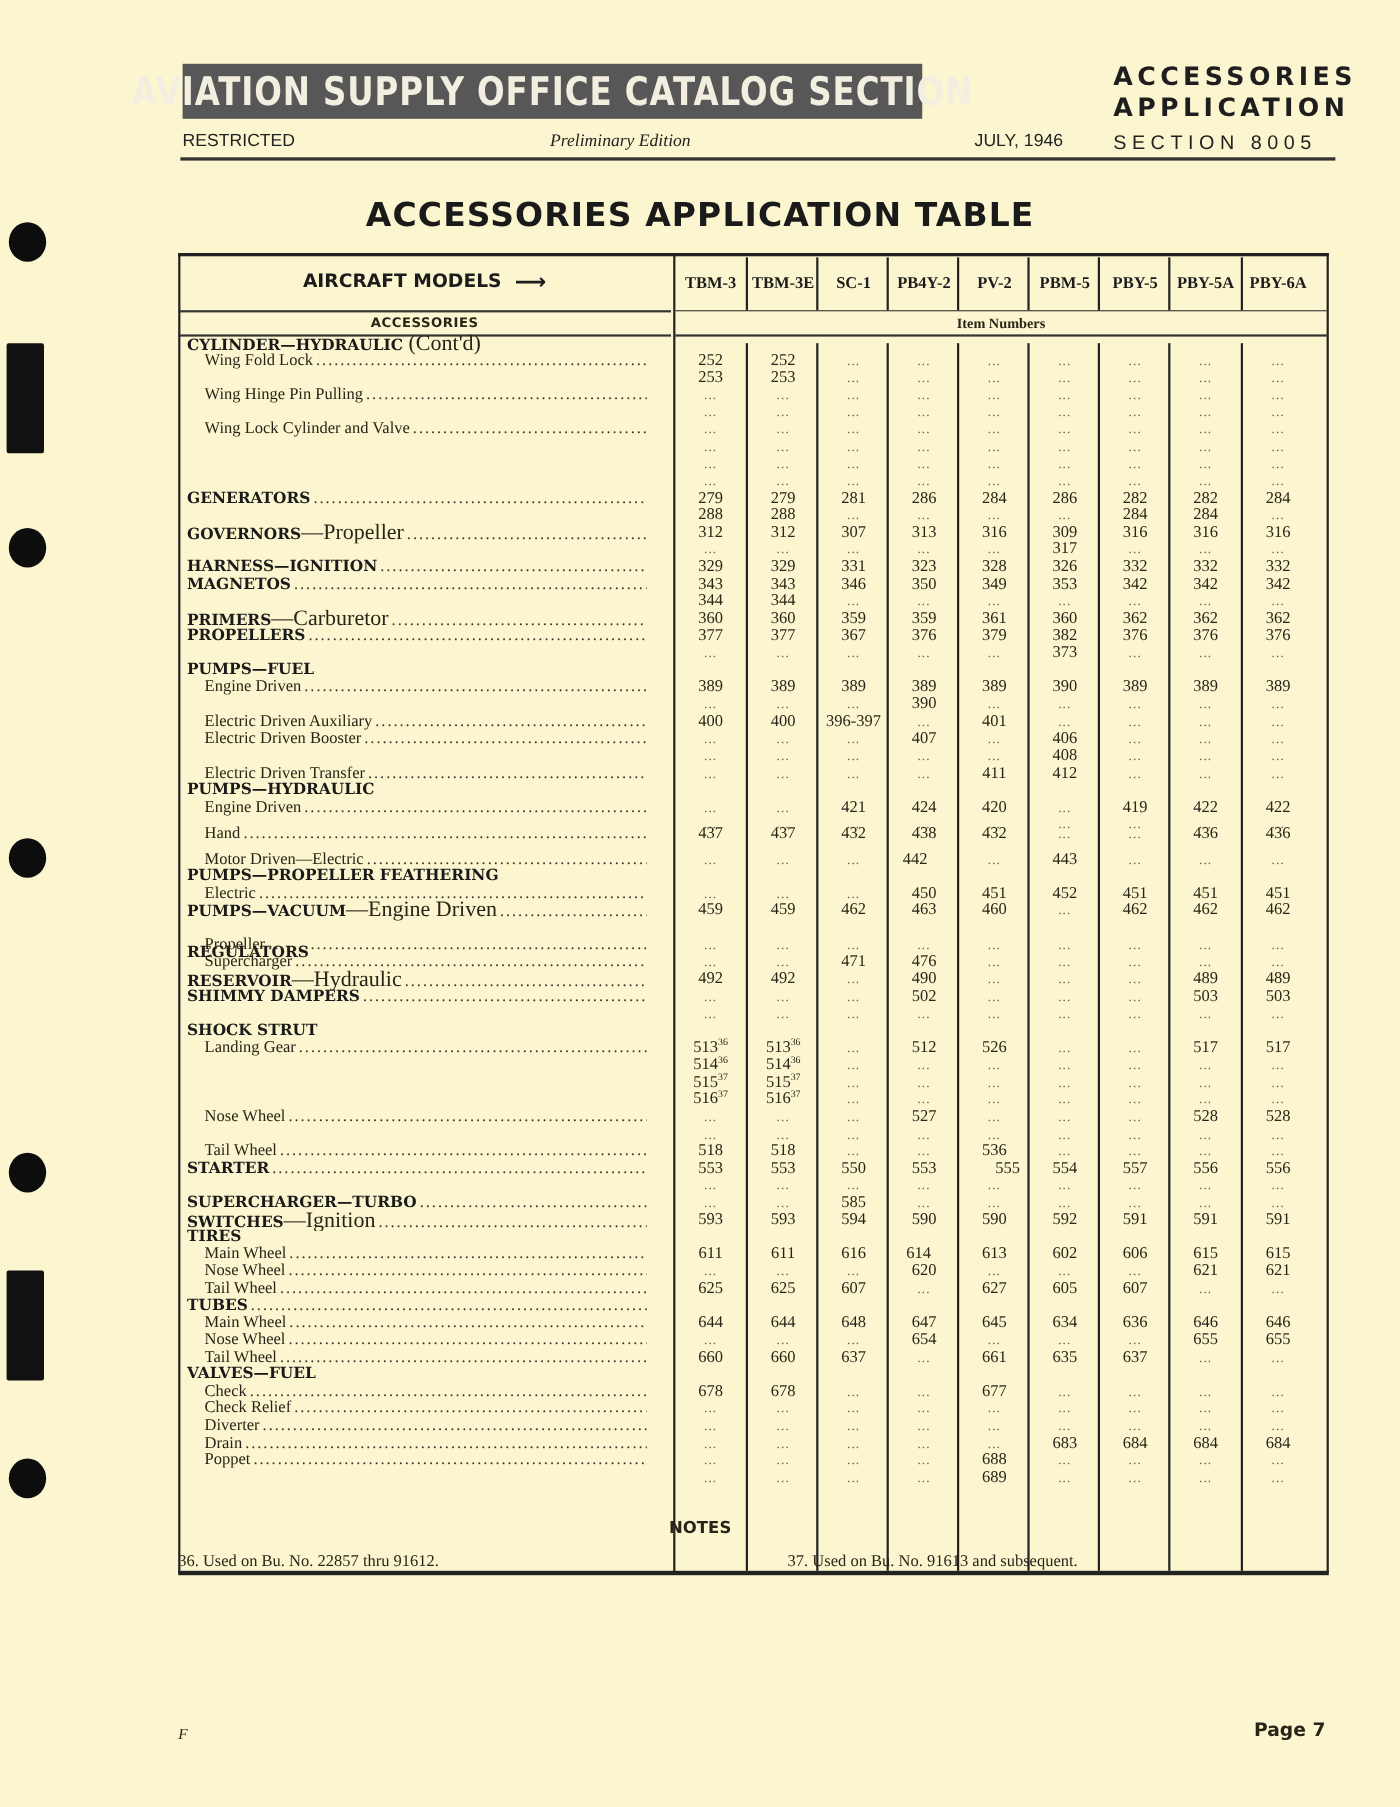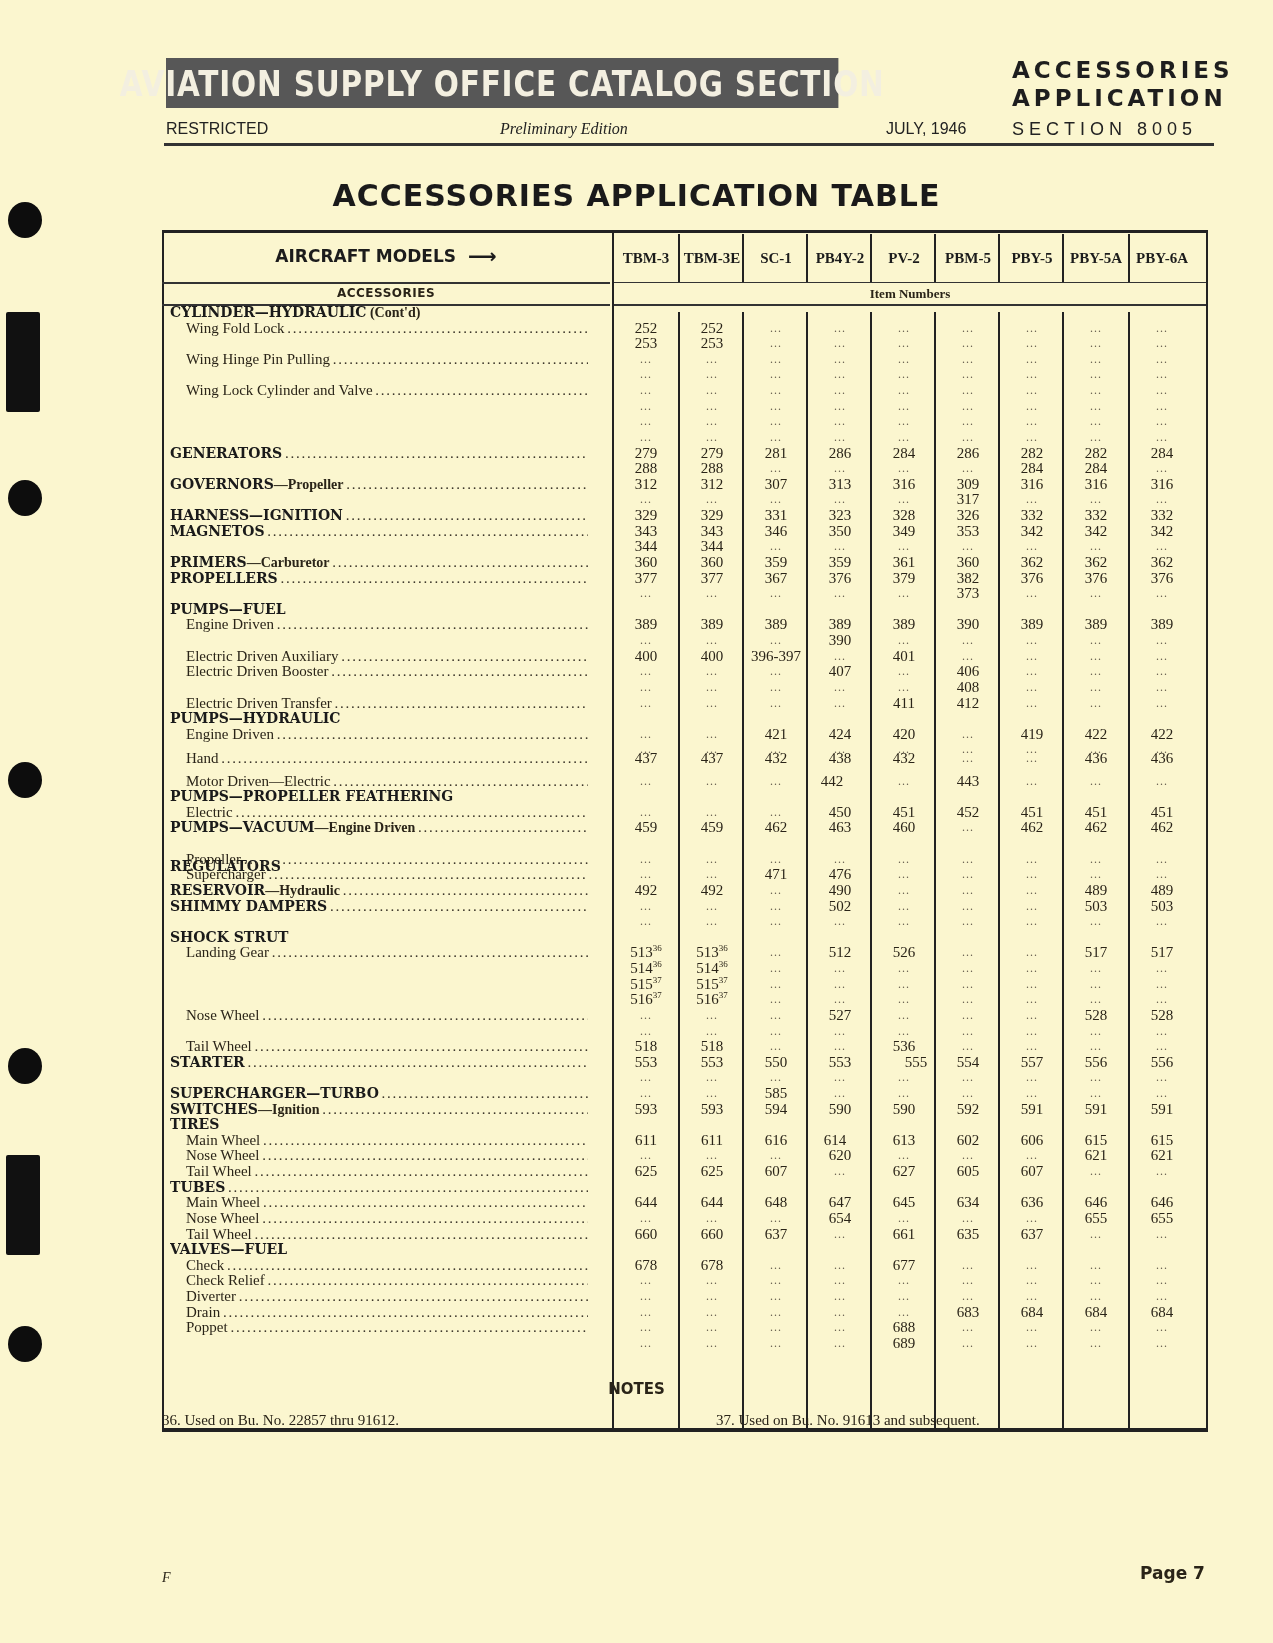--- a/index.html
+++ b/index.html
@@ -27,21 +27,21 @@
   .models-arrow{margin-left:12px;font-size:20px;}
   .model-head{position:absolute;top:4px;height:48px;display:flex;align-items:center;justify-content:center;font-family:"Liberation Serif",serif;font-weight:bold;font-size:15px;color:#1c1c1c;}
   .acc-head{position:absolute;left:0;top:56px;width:448px;height:18px;text-align:center;font-family:"DejaVu Sans",sans-serif;font-size:12px;font-weight:bold;letter-spacing:0.5px;}
   .item-head{position:absolute;left:452px;top:56px;width:592px;height:18px;text-align:center;font-family:"Liberation Serif",serif;font-weight:bold;font-size:13px;}
   .rows{position:absolute;left:0;top:74px;width:1046px;}
   .line{position:absolute;left:0;height:16px;width:1046px;font-size:15px;line-height:16px;}
   .lbl{position:absolute;left:8px;width:418px;white-space:nowrap;overflow:hidden;}
   .lbl.dots::after{content:" . . . . . . . . . . . . . . . . . . . . . . . . . . . . . . . . . . . . . . . . . . . . . . . . . . . . . . . . . . . . . . . . . . . . . . . . . . . . . . . . . . . . . . . . . . . . . . . . . . . . . . . ";letter-spacing:-1px;color:#3a3428;}
   .lbl.sub{left:24px;width:402px;}
   .lbl .main{font-family:"DejaVu Serif",serif;font-weight:bold;font-size:14px;color:#1a1a1a;}
-  .lbl .qual{font-size:14px;font-weight:bold;}
+  .lbl .qual{font-size:20px;}
   .val{position:absolute;text-align:center;font-size:15px;}
   .val.dots{color:#6a6252;font-size:12px;letter-spacing:1px;}
   .val sup{font-size:9px;line-height:0;}
   .notes-title{position:absolute;top:1380px;left:0;width:1273px;text-align:center;font-family:"DejaVu Sans",sans-serif;font-weight:bold;font-size:15px;}
   .note{position:absolute;top:1412px;font-size:15px;}
   .footer-f{position:absolute;left:162px;top:1570px;font-style:italic;font-size:14px;}
   .footer-page{position:absolute;left:1140px;top:1563px;font-family:"DejaVu Sans",sans-serif;font-weight:bold;font-size:17px;}
 </style>
 </head>
 <body>

